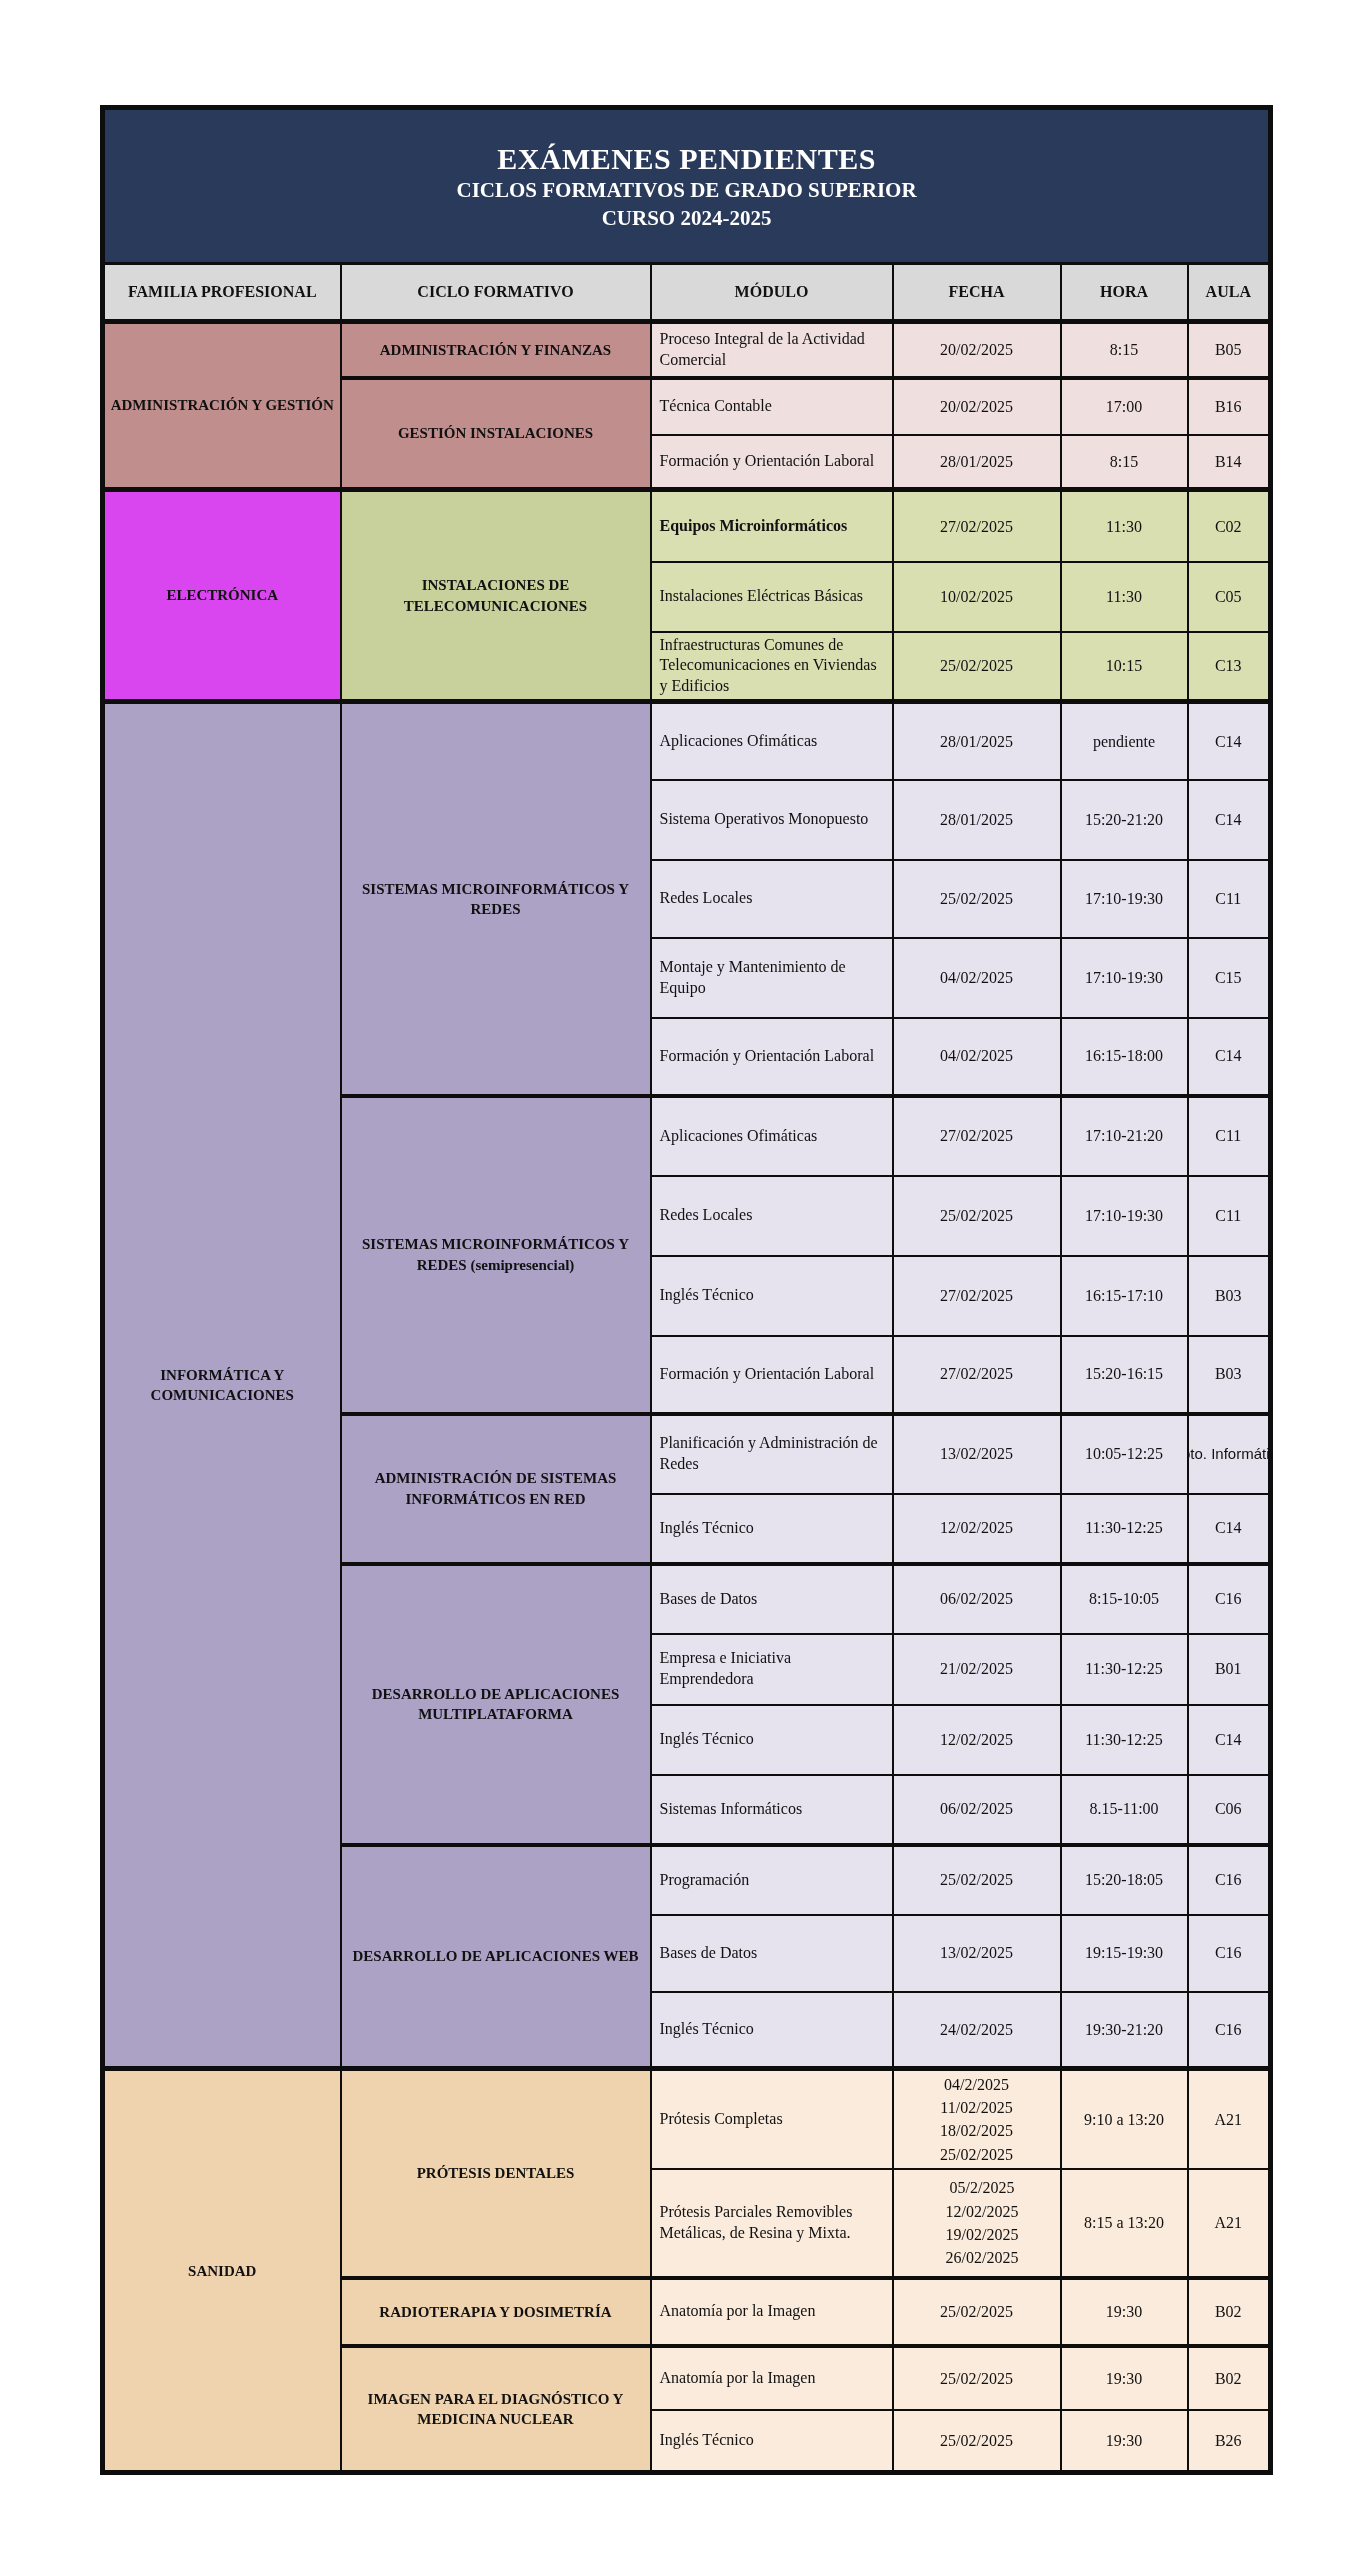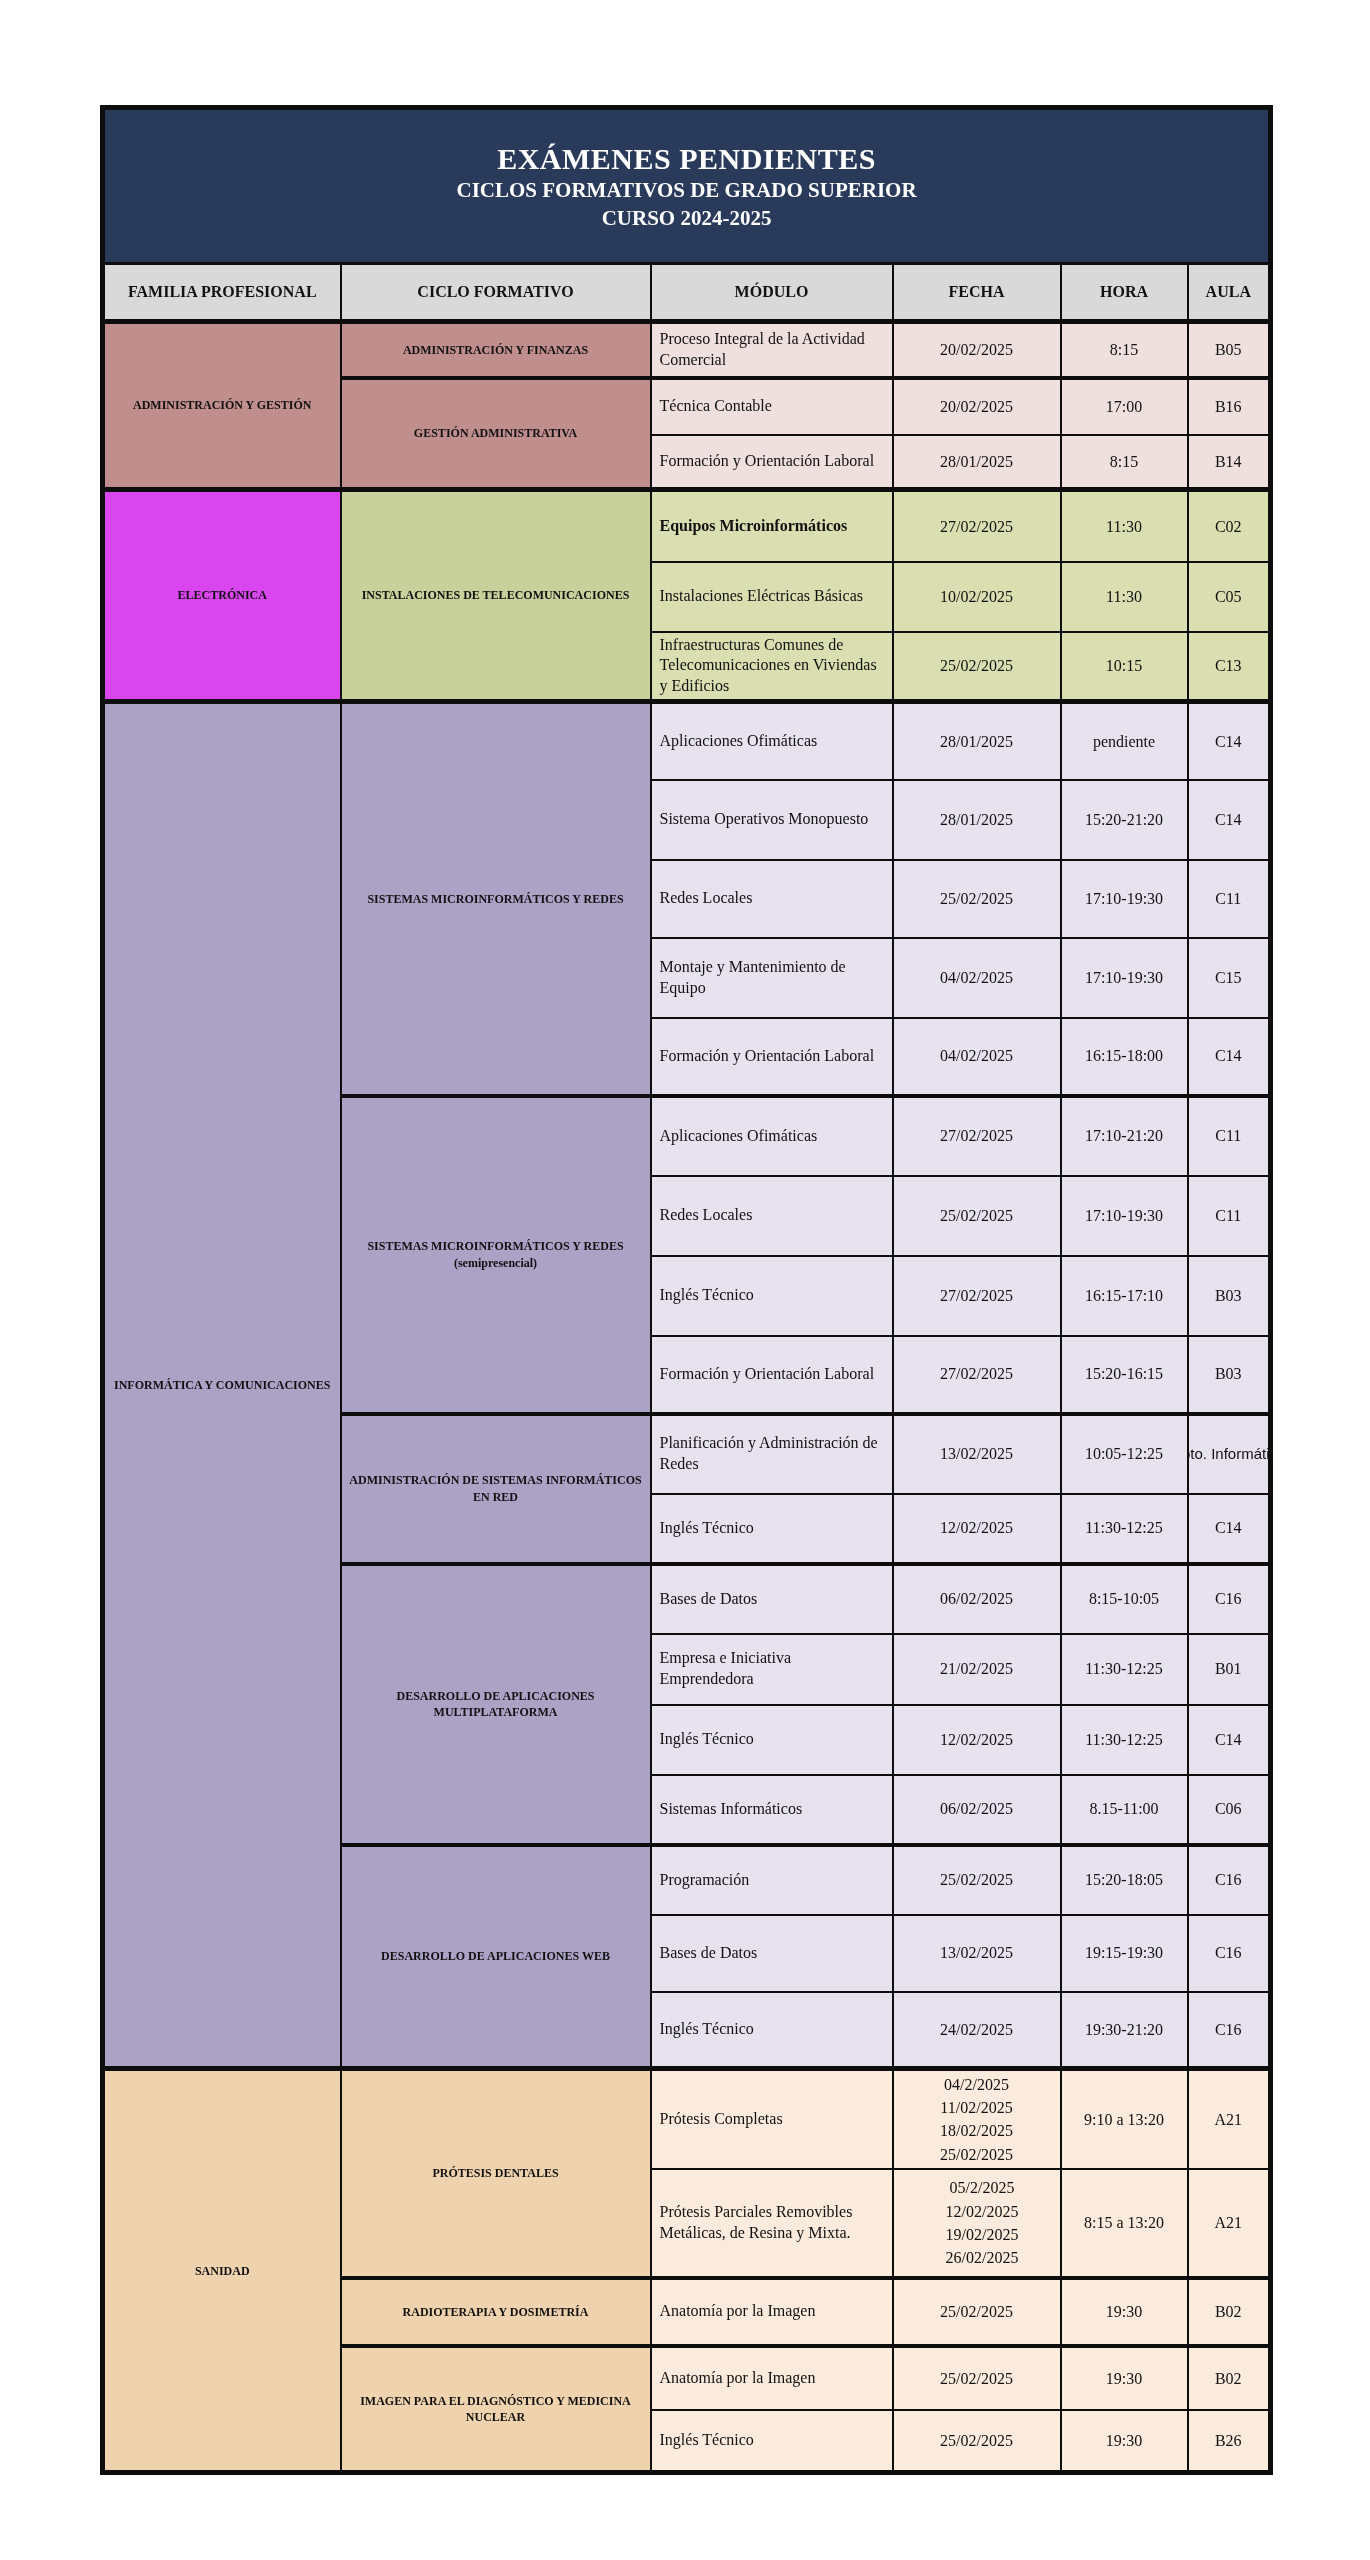--- a/index.html
+++ b/index.html
@@ -27,21 +27,21 @@
     background:#2a3a5b;color:#ffffff;text-align:center;
     height:148px;border-bottom:3px solid #0d0d0d;
   }
   .title-line1{font-size:30px;font-weight:bold;letter-spacing:.5px;line-height:1.25;}
   .title-line2,.title-line3{font-size:21px;font-weight:bold;line-height:1.3;}
   th{
     background:#d9d9d9;font-size:16px;font-weight:bold;text-align:center;
     height:50px;
   }
   td.familia,td.ciclo{
-    font-weight:bold;text-align:center;font-size:12px;line-height:1.35;
+    font-weight:bold;text-align:center;font-size:15px;line-height:1.35;
   }
   td.modulo{font-size:16px;text-align:left;line-height:1.3;padding-left:8px;margin-left:12px;}
   td.fecha,td.hora,td.aula{font-size:16px;text-align:center;white-space:pre-line;line-height:1.45;}
   td.aula.clip{padding:0;}
   .clipwrap{
     display:flex;justify-content:center;align-items:center;
     width:100%;height:100%;overflow:hidden;
   }
   .clipwrap span{
     white-space:nowrap;flex:0 0 auto;
@@ -85,21 +85,21 @@
       <tbody id="exam-body">
           <tr class="section-start" style="height: 56px;">
             <td class="familia" rowspan="3" style="background: rgb(193, 142, 142);">ADMINISTRACIÓN Y GESTIÓN</td>
             <td class="ciclo" rowspan="1" style="background: rgb(193, 142, 142);">ADMINISTRACIÓN Y FINANZAS</td>
             <td class="modulo" style="background: rgb(240, 223, 223);">Proceso Integral de la Actividad Comercial</td>
             <td class="fecha" style="background: rgb(240, 223, 223);">20/02/2025</td>
             <td class="hora" style="background: rgb(240, 223, 223);">8:15</td>
             <td class="aula" style="background: rgb(240, 223, 223);">B05</td>
           </tr>
           <tr class="cycle-start" style="height: 57px;">
-            <td class="ciclo" rowspan="2" style="background: rgb(193, 142, 142);">GESTIÓN ADMINISTRATIVA</td>
+            <td class="ciclo" rowspan="2" style="background: rgb(193, 142, 142);">GESTIÓN INSTALACIONES</td>
             <td class="modulo" style="background: rgb(240, 223, 223);">Técnica Contable</td>
             <td class="fecha" style="background: rgb(240, 223, 223);">20/02/2025</td>
             <td class="hora" style="background: rgb(240, 223, 223);">17:00</td>
             <td class="aula" style="background: rgb(240, 223, 223);">B16</td>
           </tr>
           <tr style="height: 55px;">
             <td class="modulo" style="background: rgb(240, 223, 223);">Formación y Orientación Laboral</td>
             <td class="fecha" style="background: rgb(240, 223, 223);">28/01/2025</td>
             <td class="hora" style="background: rgb(240, 223, 223);">8:15</td>
             <td class="aula" style="background: rgb(240, 223, 223);">B14</td>

